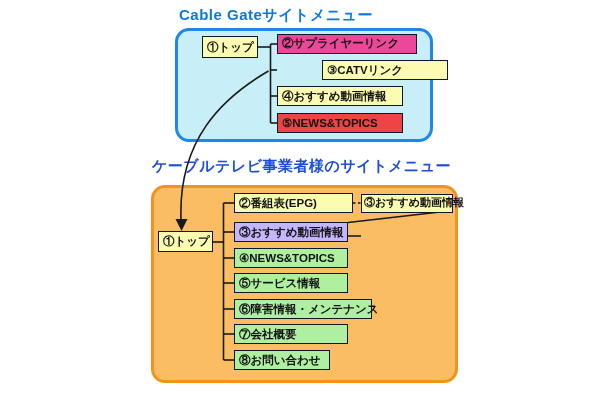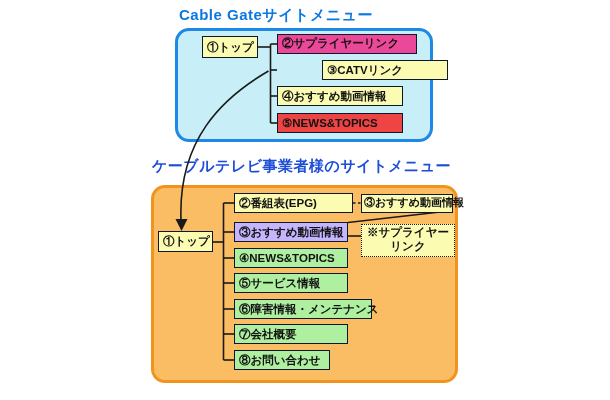--- a/index.html
+++ b/index.html
@@ -110,18 +110,14 @@
   <div class="node" style="left: 158px; top: 231px; width: 55px; height: 21px; line-height: 19px; background: rgb(251, 251, 178);">①トップ</div>
   <div class="node" style="left: 234px; top: 193px; width: 119px; background: rgb(251, 251, 178);">②番組表(EPG)</div>
   <div class="node" style="left: 234px; top: 222px; width: 114px; background: #c4b5fd;">③おすすめ動画情報</div>
   <div class="node green" style="left: 234px; top: 248px; width: 114px; background: rgb(174, 239, 160);">④NEWS&amp;TOPICS</div>
   <div class="node green" style="left: 234px; top: 273px; width: 114px; background: rgb(174, 239, 160);">⑤サービス情報</div>
   <div class="node green" style="left: 234px; top: 299px; width: 138px; background: rgb(174, 239, 160);">⑥障害情報・メンテナンス</div>
   <div class="node green" style="left: 234px; top: 324px; width: 114px; background: rgb(174, 239, 160);">⑦会社概要</div>
   <div class="node green" style="left: 234px; top: 350px; width: 96px; background: rgb(174, 239, 160);">⑧お問い合わせ</div>
 
   <div class="node center thick" style="left: 361px; top: 194px; width: 92px; height: 19px; line-height: 15px; font-size: 11px; background: rgb(251, 251, 178);">③おすすめ動画情報</div>
-  <div class="node center dotted two-line" style="left: 361px; top: 224px; width: 94px; height: 33px; background: rgb(251, 251, 178);">
-    <span>※サプライヤー</span><br>
-    <span>リンク</span>
-  </div>
 
 </div>
 
 </body></html>

